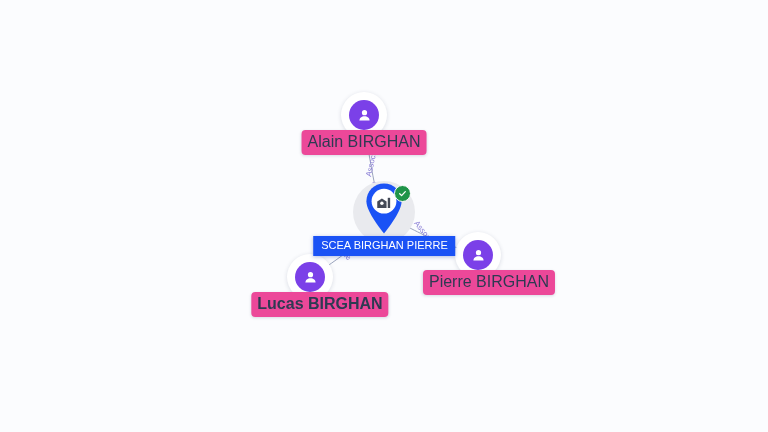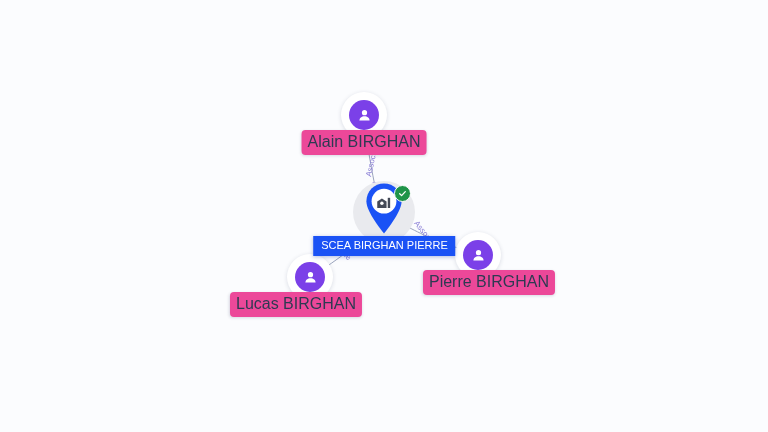--- a/index.html
+++ b/index.html
@@ -165,21 +165,21 @@
   <div class="node-label" style="left:478px; top:270px;margin-left:11px;">Pierre BIRGHAN</div>
 
   <div class="person-node" style="left:310px; top:277px;">
     <div class="person-disc">
       <svg width="17" height="17" viewBox="0 0 24 24" aria-hidden="true">
         <circle cx="12" cy="8" r="3.7" fill="#ffffff"></circle>
         <path d="M4.8 19.2c0-3.9 3.2-6.2 7.2-6.2s7.2 2.3 7.2 6.2z" fill="#ffffff"></path>
       </svg>
     </div>
   </div>
-  <div class="node-label" style="left:296px; top:292px;">Lucas BIRGHAN</div>
+  <div class="node-label" style="left:320px; top:292px;font-weight:bold;">Lucas BIRGHAN</div>
 
   <div class="company-node" style="left:384px; top:212px;">
     <div class="company-halo"></div>
 
     <svg class="company-pin" viewBox="0 0 38 52" xmlns="http://www.w3.org/2000/svg">
       <path d="M19 51.4 C19 51.4 36.6 30.6 36.6 19.2 C36.6 9.1 28.8 1.4 19 1.4
                C9.2 1.4 1.4 9.1 1.4 19.2 C1.4 30.6 19 51.4 19 51.4 Z" fill="#1a52f5"></path>
       <circle cx="19" cy="19.2" r="12.4" fill="#ffffff"></circle>
     </svg>
 

